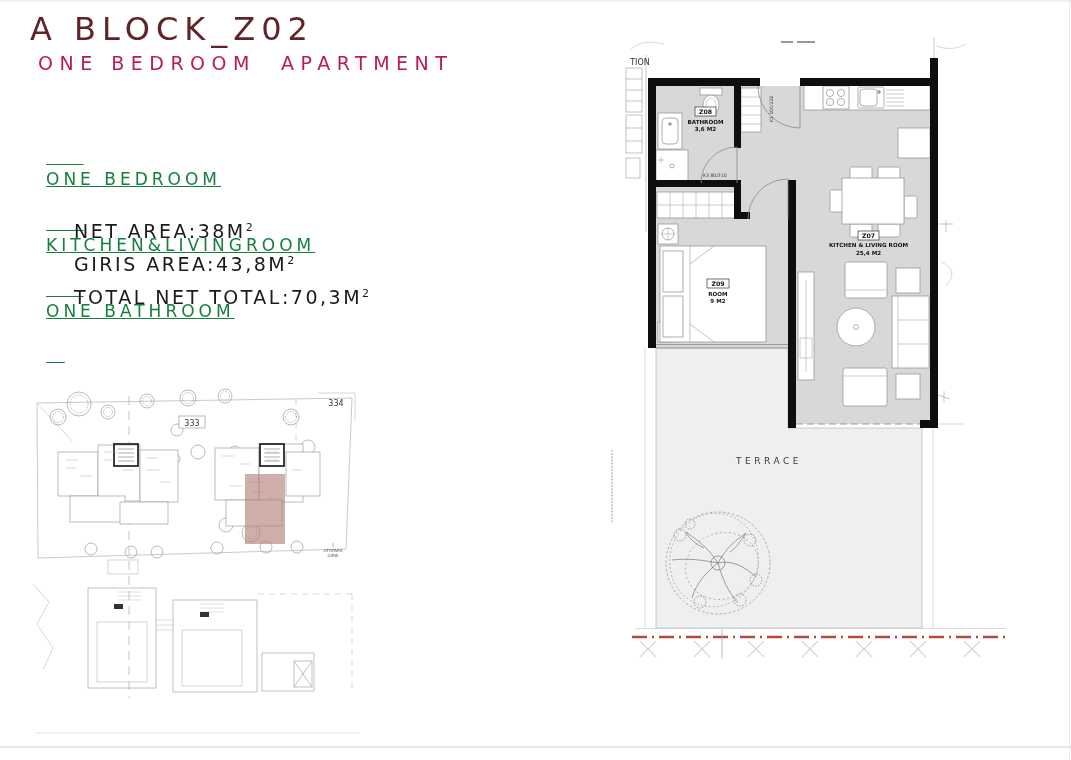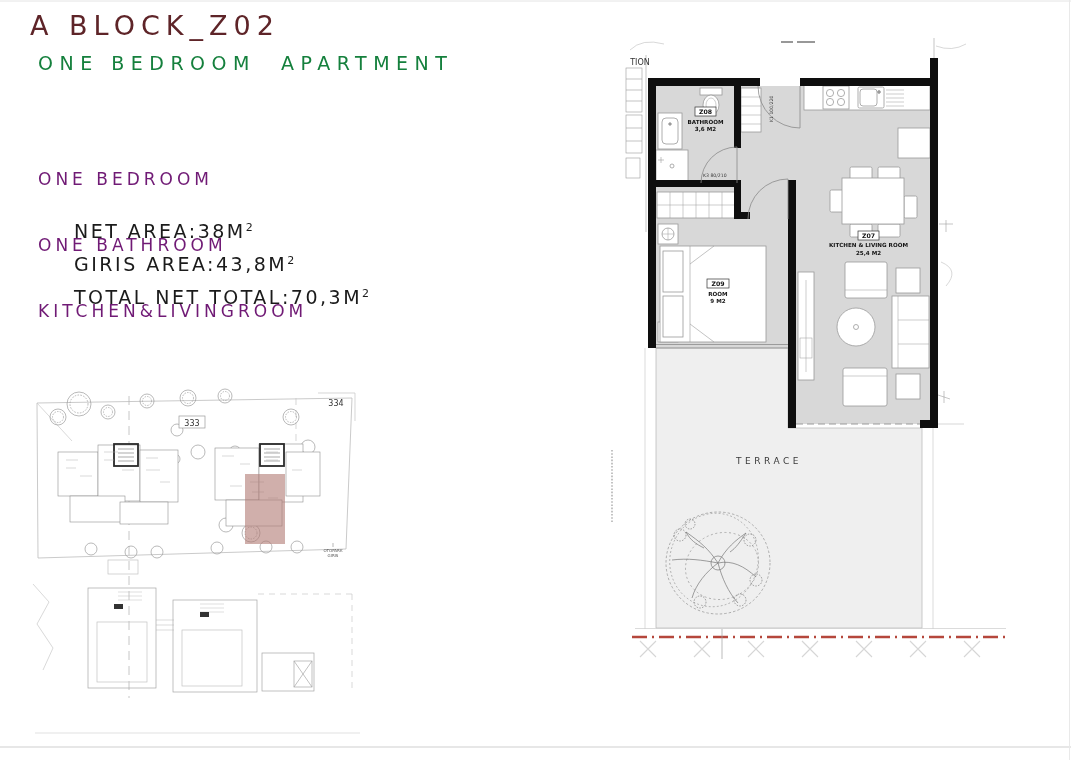--- a/index.html
+++ b/index.html
@@ -1,43 +1,43 @@
 <!DOCTYPE html>
 <html><head>
 <meta charset="utf-8">
 <style>
   html,body{margin:0;padding:0;background:#fff;}
   #page{position:relative;width:1071px;height:760px;background:#ffffff;overflow:hidden;
         font-family:"DejaVu Sans","Liberation Sans",sans-serif;}
   .abs{position:absolute;}
-  #title{left:30px;top:10px;font-size:27px;letter-spacing:6px;color:#5e2428;white-space:pre;text-align:right;}
-  #subtitle{left:38px;top:52px;font-size:19px;letter-spacing:6.5px;color:#15803d;white-space:pre;}
-  #features{left:38px;top:124px;font-size:17px;letter-spacing:4px;color:#701a75;line-height:22px;white-space:pre;}
+  #title{left:30px;top:10px;font-size:32px;letter-spacing:6px;color:#5e2428;white-space:pre;text-align:right;}
+  #subtitle{left:38px;top:52px;font-size:19px;letter-spacing:6.5px;color:#be185d;white-space:pre;}
+  #features{left:46px;top:124px;font-size:17px;letter-spacing:4px;color:#15803d;line-height:22px;white-space:pre;text-decoration:underline;}
   #areas{left:38px;top:220px;color:#1b1b1b;}
   .area-row{height:33px;font-size:19px;letter-spacing:2.5px;white-space:pre;margin-left:36px;}
   .area-row sup{font-size:11px;letter-spacing:0;}
   svg text{font-family:"DejaVu Sans","Liberation Sans",sans-serif;}
   .rmcode{font-size:6.2px;font-weight:bold;fill:#141414;text-anchor:middle;}
   .rmname{font-size:5.6px;font-weight:bold;fill:#141414;text-anchor:middle;}
   .doorlbl{font-size:4.6px;fill:#3c3c3c;}
   .siteno{font-size:8px;fill:#333;text-anchor:middle;}
   .tiny{font-size:4px;fill:#555;text-anchor:middle;}
 </style>
 </head>
 <body>
 
 <div id="page">
 
   <div id="title" class="abs">A BLOCK_Z02</div>
   <div id="subtitle" class="abs">ONE BEDROOM  APARTMENT</div>
 
   <div id="features" class="abs">
     <div>ONE BEDROOM</div>
+    <div>KITCHEN&amp;LIVINGROOM</div>
     <div>ONE BATHROOM</div>
-    <div>KITCHEN&amp;LIVINGROOM</div>
   </div>
 
   <div id="areas" class="abs">
     <div class="area-row"><span>NET AREA:38M</span><sup>2</sup></div>
     <div class="area-row"><span>GIRIS AREA:43,8M</span><sup>2</sup></div>
     <div class="area-row"><span>TOTAL NET TOTAL:70,3M</span><sup>2</sup></div>
   </div>
 
   <svg class="abs" style="left:0;top:0" width="1071" height="760" viewBox="0 0 1071 760">
 

